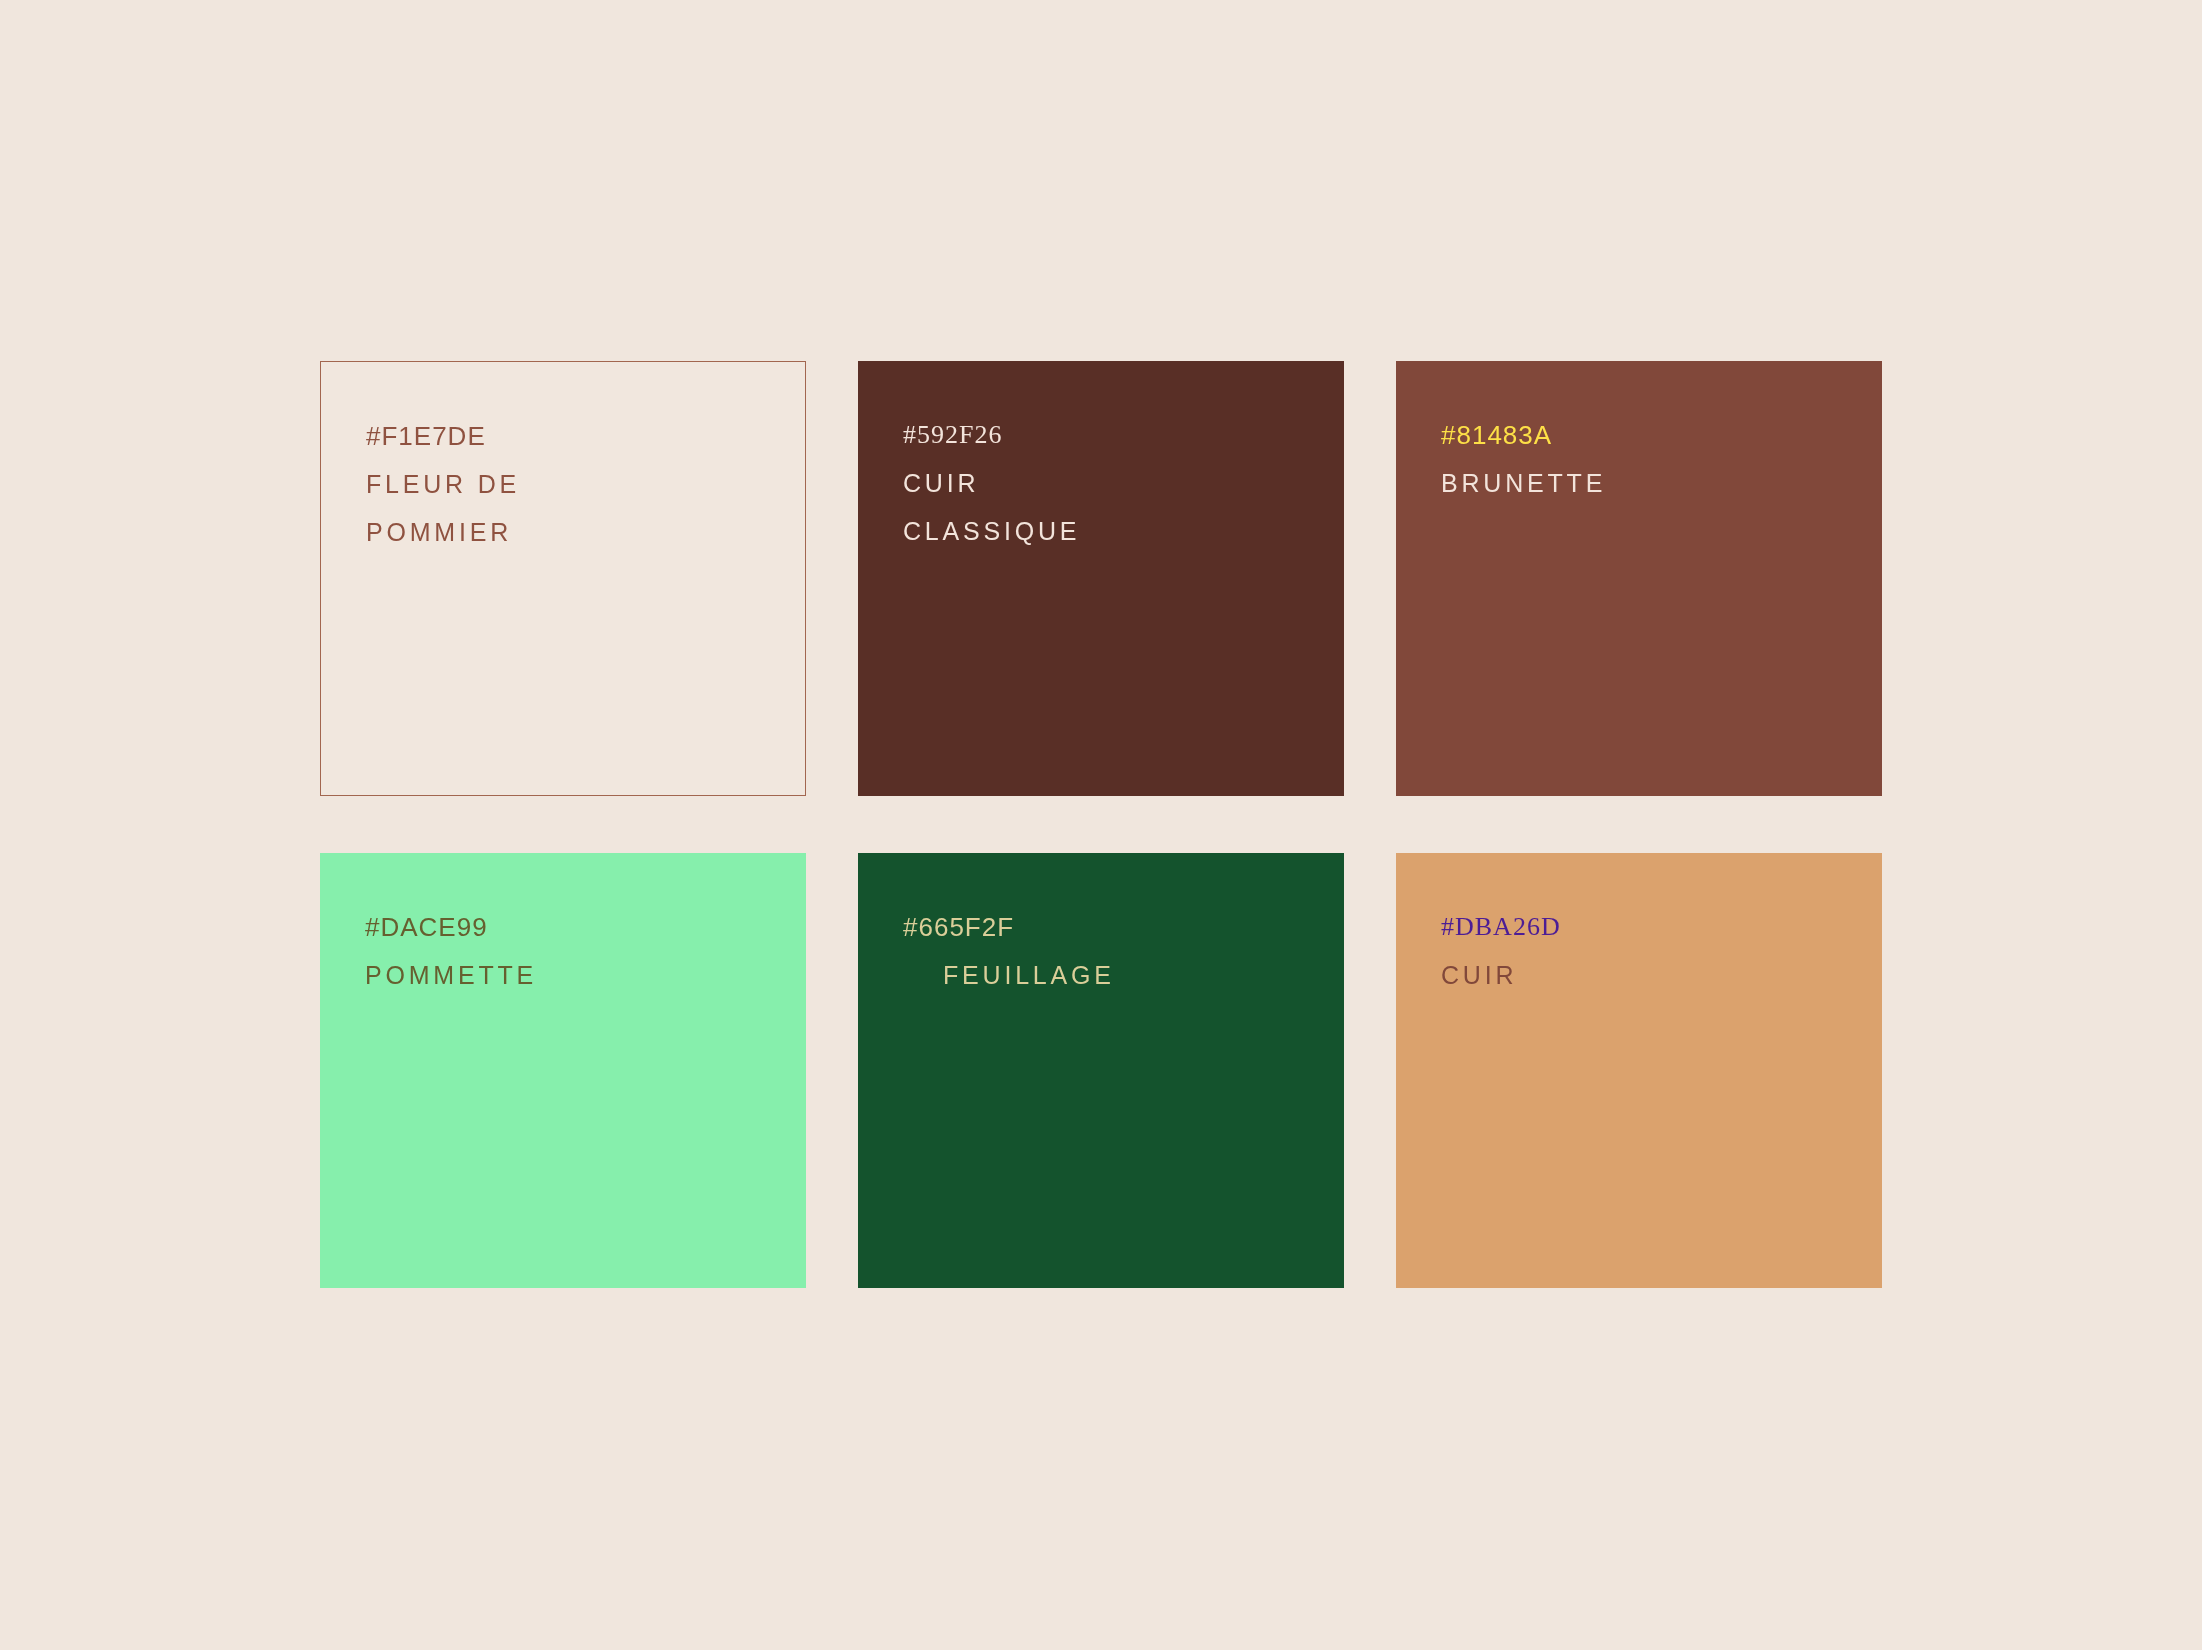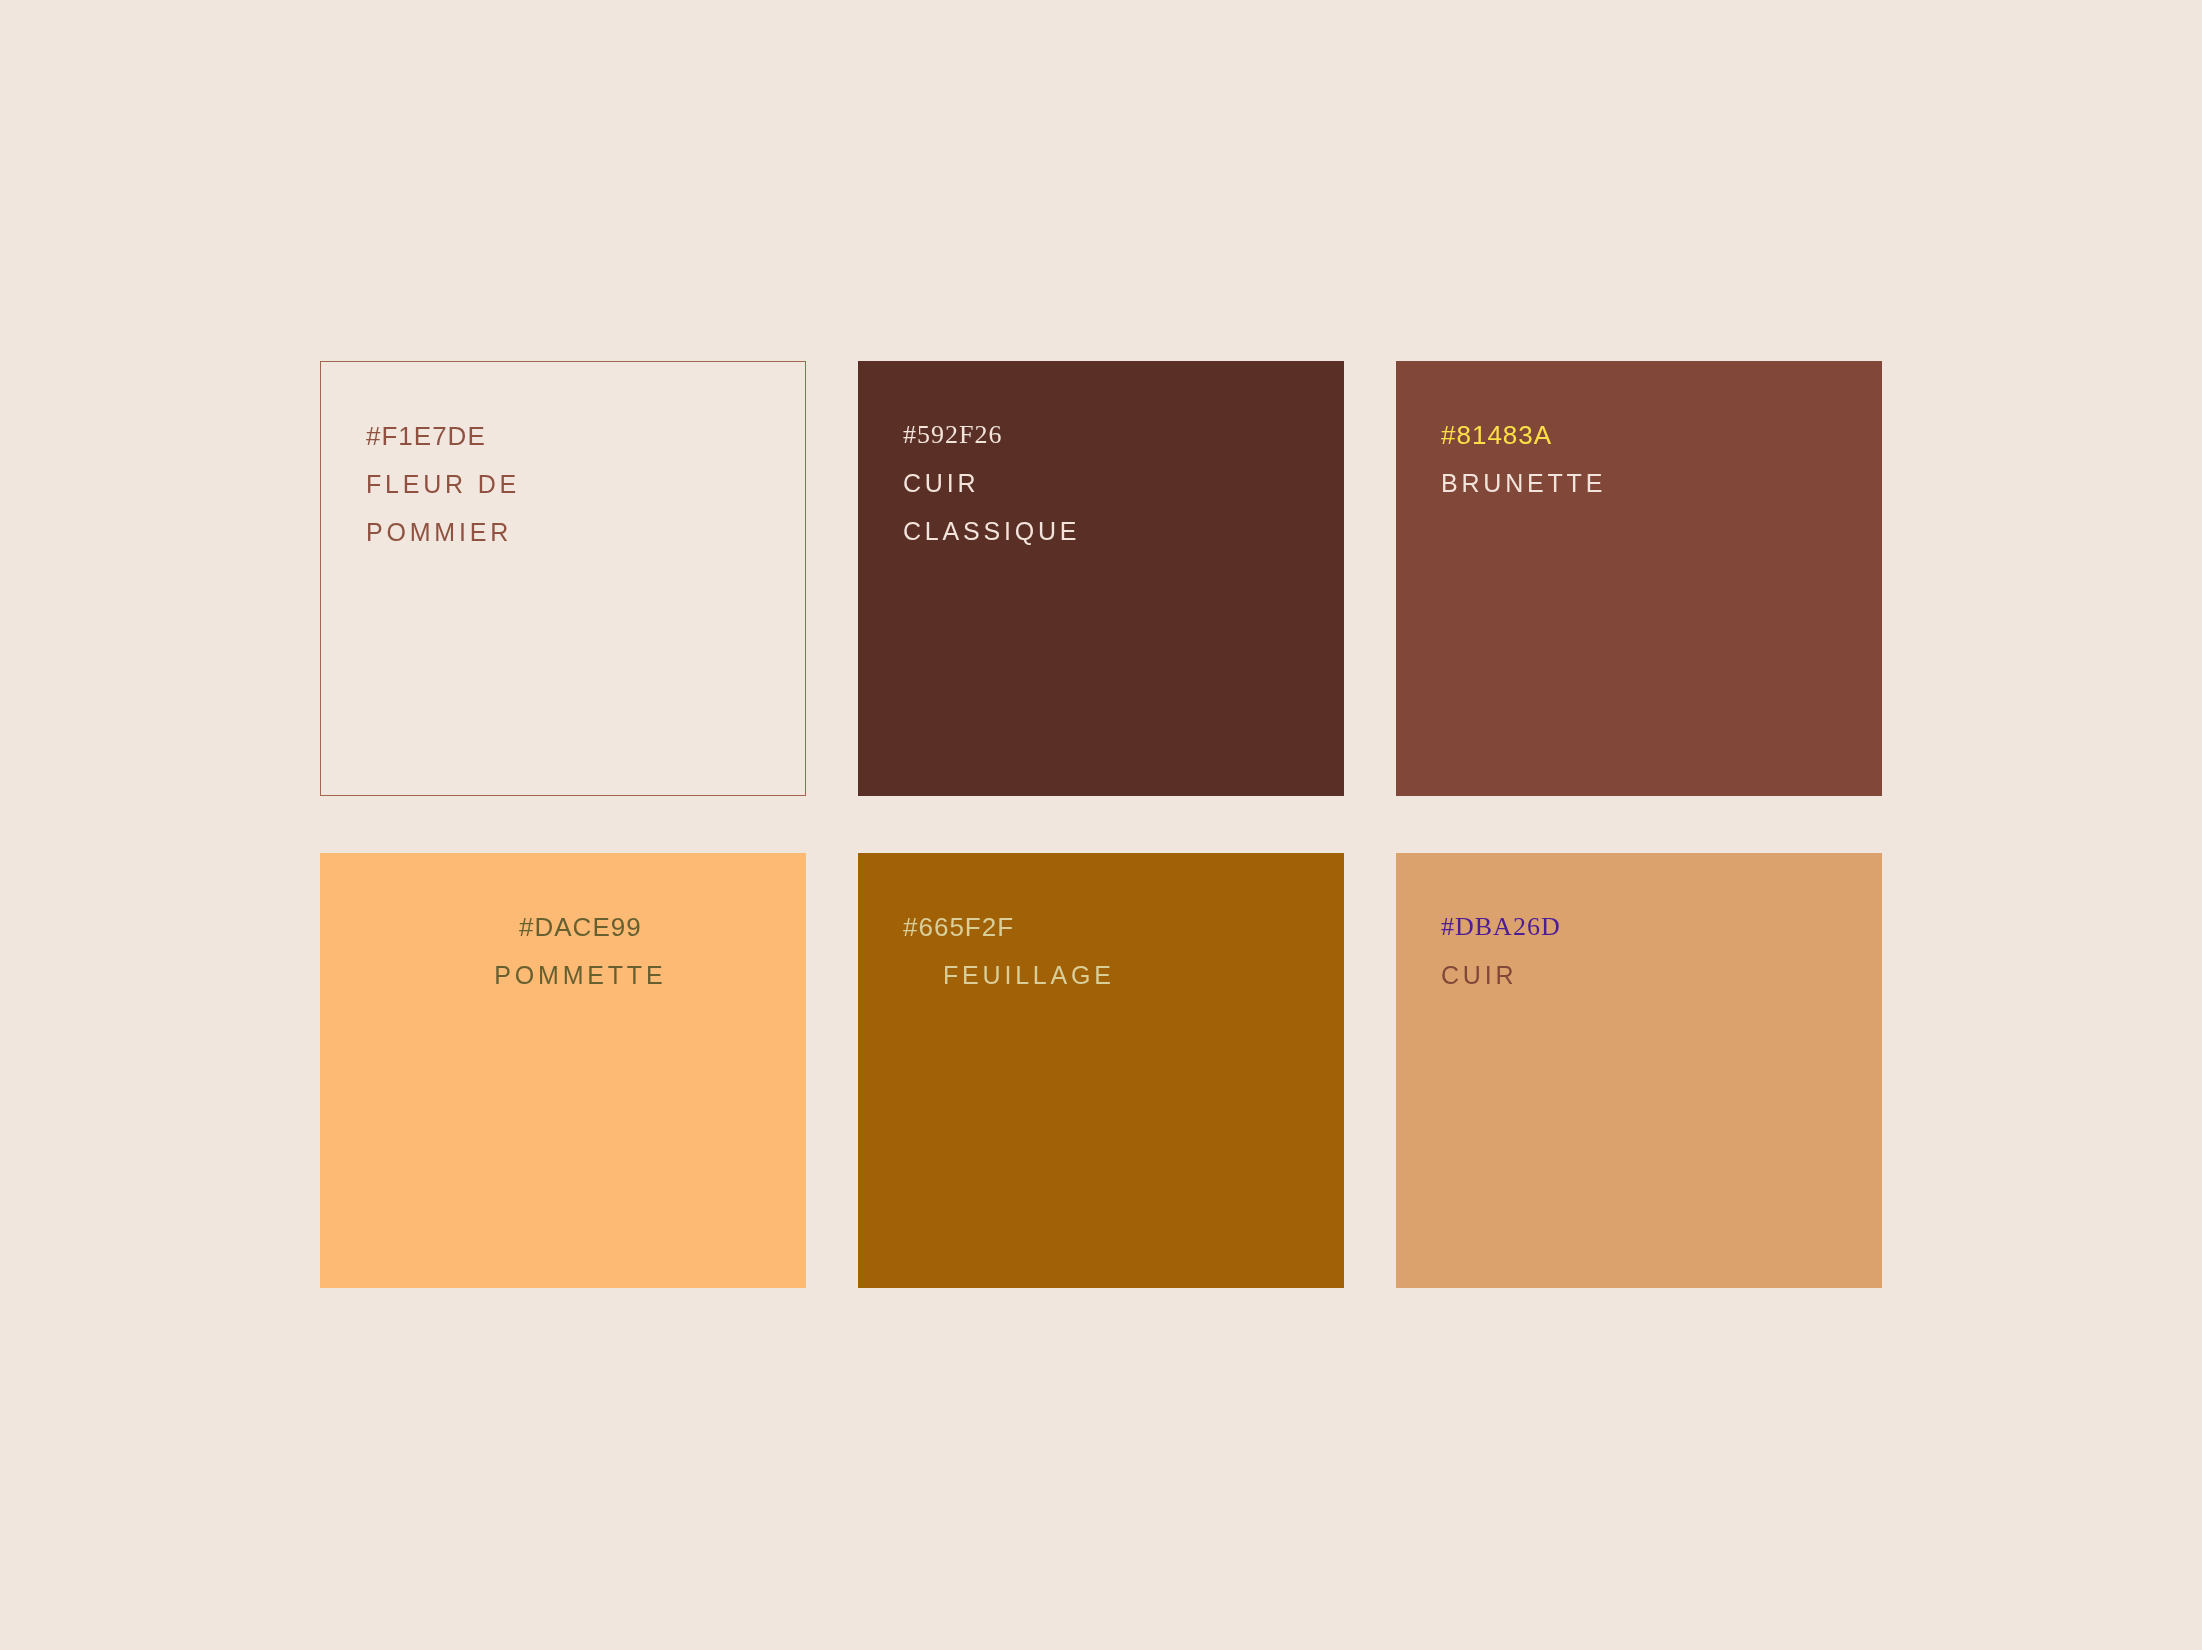--- a/index.html
+++ b/index.html
@@ -68,27 +68,27 @@
         <div class="swatch-name-line" style="color: rgb(243, 228, 219);">CUIR</div>
         <div class="swatch-name-line" style="color: rgb(243, 228, 219);">CLASSIQUE</div>
       </div>
     </div>
     <div class="swatch" style="background: rgb(129, 72, 58);">
       <div class="swatch-labels">
         <div class="swatch-hex" style="color: #fde047;">#81483A</div>
         <div class="swatch-name-line" style="color: rgb(243, 228, 219);">BRUNETTE</div>
       </div>
     </div>
-    <div class="swatch" style="background: #fdba74; text-align: center;">
+    <div class="swatch" style="background: #86efac;">
       <div class="swatch-labels">
         <div class="swatch-hex" style="color: rgb(102, 95, 47);">#DACE99</div>
         <div class="swatch-name-line" style="color: rgb(102, 95, 47);">POMMETTE</div>
       </div>
     </div>
-    <div class="swatch" style="background: #a16207;">
+    <div class="swatch" style="background: #14532d;">
       <div class="swatch-labels">
         <div class="swatch-hex" style="color: rgb(218, 206, 153);">#665F2F</div>
         <div class="swatch-name-line" style="color: rgb(218, 206, 153); margin-left: 40px;">FEUILLAGE</div>
       </div>
     </div>
     <div class="swatch" style="background: rgb(219, 162, 109);">
       <div class="swatch-labels">
         <div class="swatch-hex" style="color: #4c1d95; font-family: Liberation Serif, serif;">#DBA26D</div>
         <div class="swatch-name-line" style="color: rgb(129, 72, 58);">CUIR</div>
       </div>

